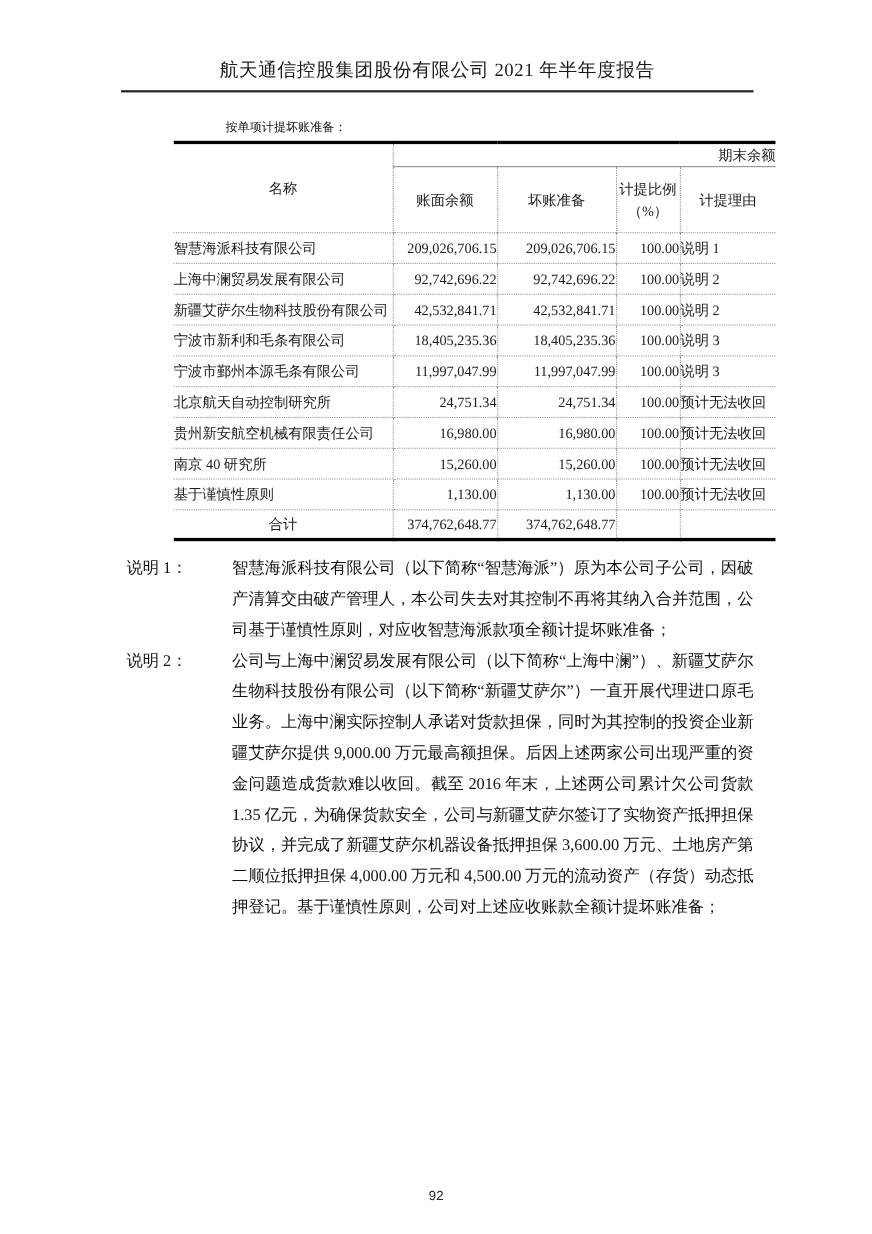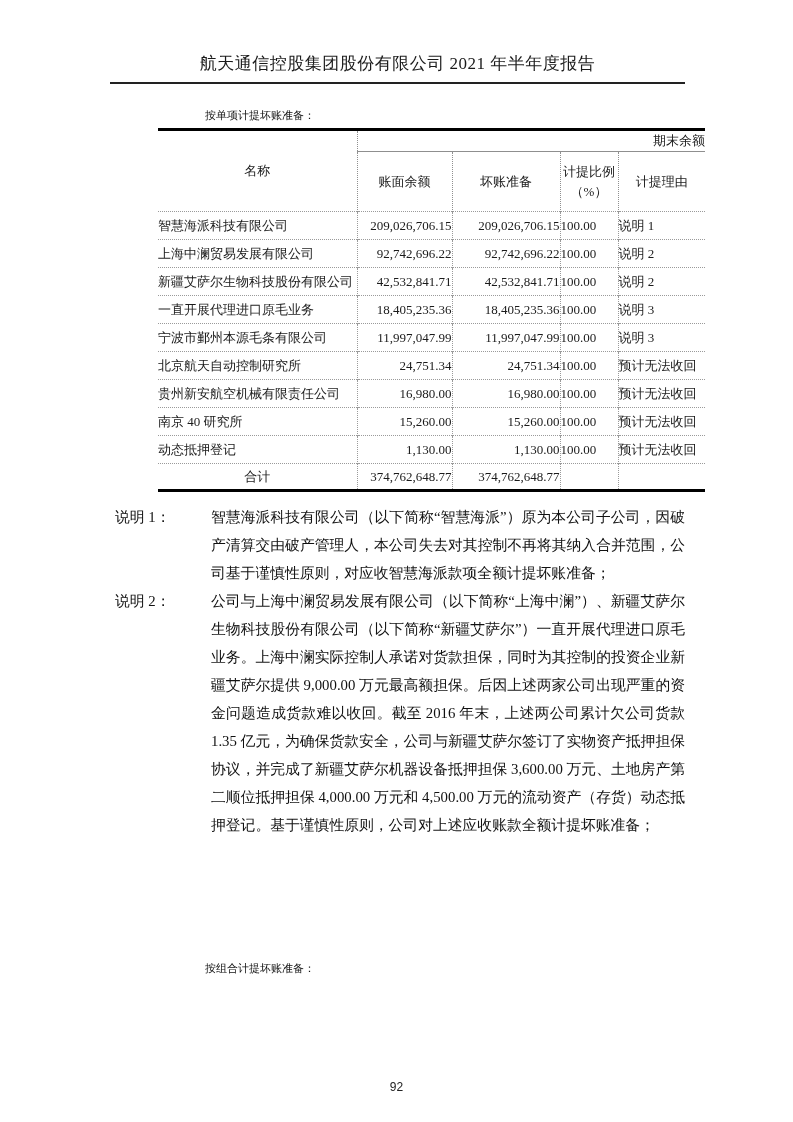--- a/index.html
+++ b/index.html
@@ -37,21 +37,21 @@
   tr.h1 th.peb{border-left:1px dotted #8f8f8f;border-bottom:1px solid #8f8f8f;text-align:right;}
   tr.h2 th{border-left:1px dotted #8f8f8f;}
   .ratio-head div{line-height:1.5;}
   table.provision td{
     height:27px;padding:0;vertical-align:middle;
     border-top:1px dotted #9a9a9a;
   }
   table.provision td + td{border-left:1px dotted #9a9a9a;}
   td.name-cell{text-align:left;padding-left:5px;}
   td.num-cell{text-align:right;padding-right:9px;}
-  td.ratio-cell{text-align:left;padding-right:6px;}
+  td.ratio-cell{text-align:right;padding-right:6px;}
   td.reason-cell{text-align:left;padding-left:8px;}
   tr.total-row td{height:25px;}
   tr.total-row td.name-cell{text-align:center;padding-left:0;font-family:Liberation Serif, serif;}
 
   
   .notes{margin-left:5px;margin-top:11px;width:570px;}
   .note{display:flex;align-items:flex-start;gap:40px;}
   .note-label{flex:0 0 56px;font-size:14.8px;line-height:28px;white-space:nowrap;}
   .note-text{flex:1;font-size:14.8px;line-height:28px;text-align:justify;text-justify:inter-ideograph;}
 
@@ -110,21 +110,21 @@
         <td class="reason-cell">说明 2</td>
       </tr>
       <tr>
         <td class="name-cell">新疆艾萨尔生物科技股份有限公司</td>
         <td class="num-cell">42,532,841.71</td>
         <td class="num-cell">42,532,841.71</td>
         <td class="ratio-cell">100.00</td>
         <td class="reason-cell">说明 2</td>
       </tr>
       <tr>
-        <td class="name-cell">一直开展代理进口原毛业务</td>
+        <td class="name-cell">宁波市新利和毛条有限公司</td>
         <td class="num-cell">18,405,235.36</td>
         <td class="num-cell">18,405,235.36</td>
         <td class="ratio-cell">100.00</td>
         <td class="reason-cell">说明 3</td>
       </tr>
       <tr>
         <td class="name-cell">宁波市鄞州本源毛条有限公司</td>
         <td class="num-cell">11,997,047.99</td>
         <td class="num-cell">11,997,047.99</td>
         <td class="ratio-cell">100.00</td>
@@ -145,21 +145,21 @@
         <td class="reason-cell">预计无法收回</td>
       </tr>
       <tr>
         <td class="name-cell">南京 40 研究所</td>
         <td class="num-cell">15,260.00</td>
         <td class="num-cell">15,260.00</td>
         <td class="ratio-cell">100.00</td>
         <td class="reason-cell">预计无法收回</td>
       </tr>
       <tr>
-        <td class="name-cell">动态抵押登记</td>
+        <td class="name-cell">基于谨慎性原则</td>
         <td class="num-cell">1,130.00</td>
         <td class="num-cell">1,130.00</td>
         <td class="ratio-cell">100.00</td>
         <td class="reason-cell">预计无法收回</td>
       </tr>
 
       <tr class="total-row">
         <td class="name-cell">合计</td>
         <td class="num-cell">374,762,648.77</td>
         <td class="num-cell">374,762,648.77</td>
@@ -173,17 +173,16 @@
     <div class="note">
       <div class="note-label">说明 1：</div>
       <div class="note-text">智慧海派科技有限公司（以下简称“智慧海派”）原为本公司子公司，因破产清算交由破产管理人，本公司失去对其控制不再将其纳入合并范围，公司基于谨慎性原则，对应收智慧海派款项全额计提坏账准备；</div>
     </div>
     <div class="note">
       <div class="note-label">说明 2：</div>
       <div class="note-text">公司与上海中澜贸易发展有限公司（以下简称“上海中澜”）、新疆艾萨尔生物科技股份有限公司（以下简称“新疆艾萨尔”）一直开展代理进口原毛业务。上海中澜实际控制人承诺对货款担保，同时为其控制的投资企业新疆艾萨尔提供 9,000.00 万元最高额担保。后因上述两家公司出现严重的资金问题造成货款难以收回。截至 2016 年末，上述两公司累计欠公司货款 1.35 亿元，为确保货款安全，公司与新疆艾萨尔签订了实物资产抵押担保协议，并完成了新疆艾萨尔机器设备抵押担保 3,600.00 万元、土地房产第二顺位抵押担保 4,000.00 万元和 4,500.00 万元的流动资产（存货）动态抵押登记。基于谨慎性原则，公司对上述应收账款全额计提坏账准备；</div>
     </div>
   </div>
 
-  <div class="section-label group">按组合计提坏账准备：</div>
 
 </div>
 
 <div class="page-number">92</div>
 
 </body></html>

